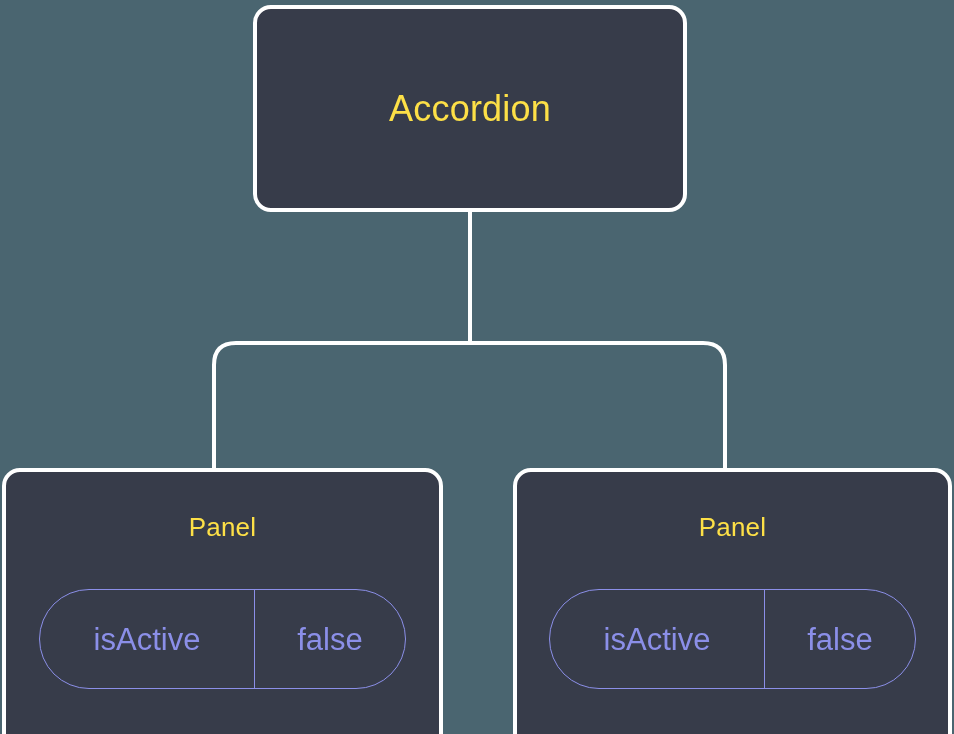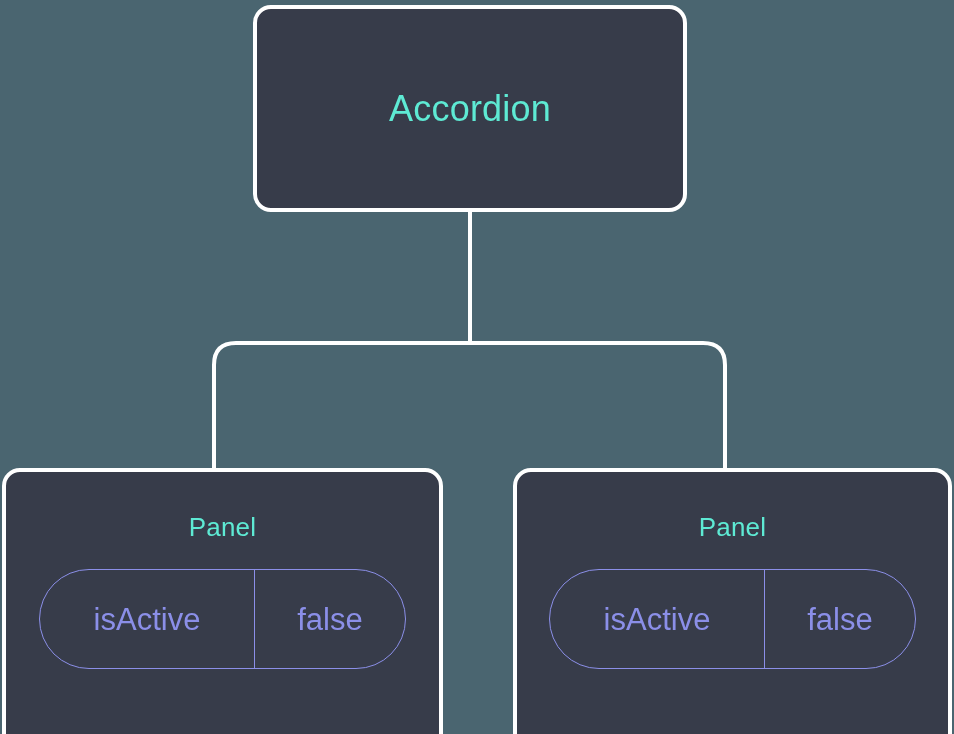--- a/index.html
+++ b/index.html
@@ -55,36 +55,36 @@
     width: 441px;
     height: 290px;           
     justify-content: flex-start;
     padding-top: 42px;
   }
 
   .node-child-left  { left: 2px;   width: 441px; }
   .node-child-right { left: 513px; width: 439px; }
 
   .node-title {
-    color: #5eead4;
+    color: #fde047;
     font-size: 36px;
     font-weight: 400;
     letter-spacing: 0.2px;
     line-height: 1;
     text-align: left;
     white-space: nowrap;
   }
 
   .node-child .node-title {
     font-size: 26px;
   }
 
   
   .pill {
-    margin-top: 29px;
+    margin-top: 49px;
     height: 100px;
     box-sizing: border-box;
     border: 1.5px solid #8b8fe8;
     border-radius: 50px;
     display: flex;
     align-items: stretch;
     overflow: hidden;
   }
 
   .pill-left  { width: 367px; }

